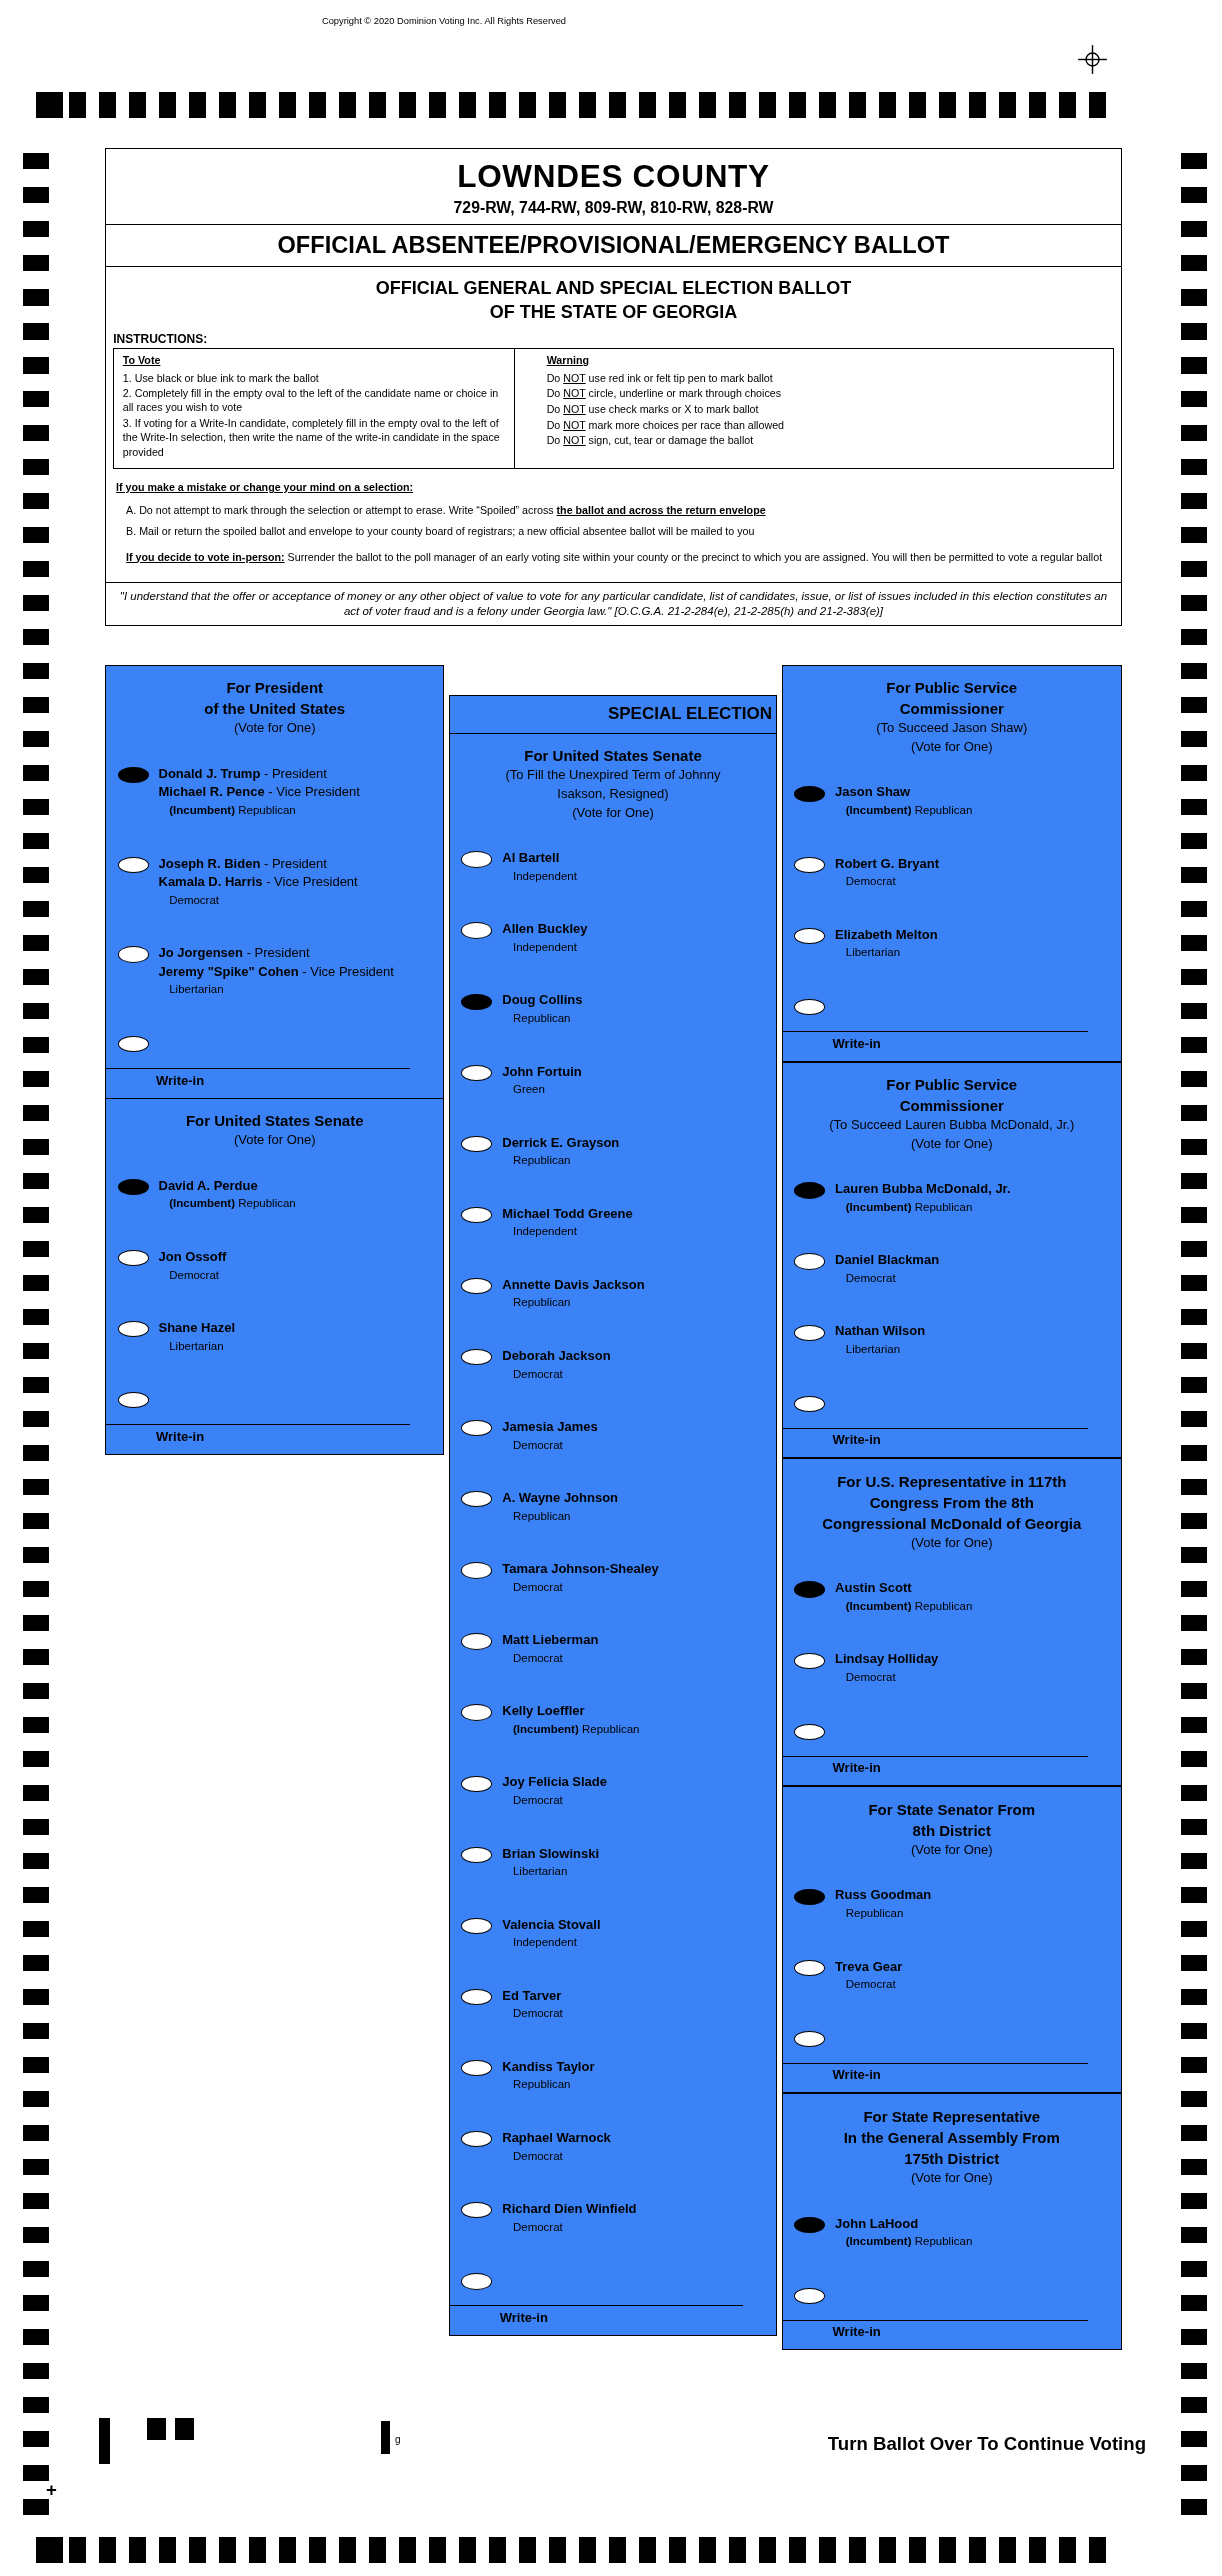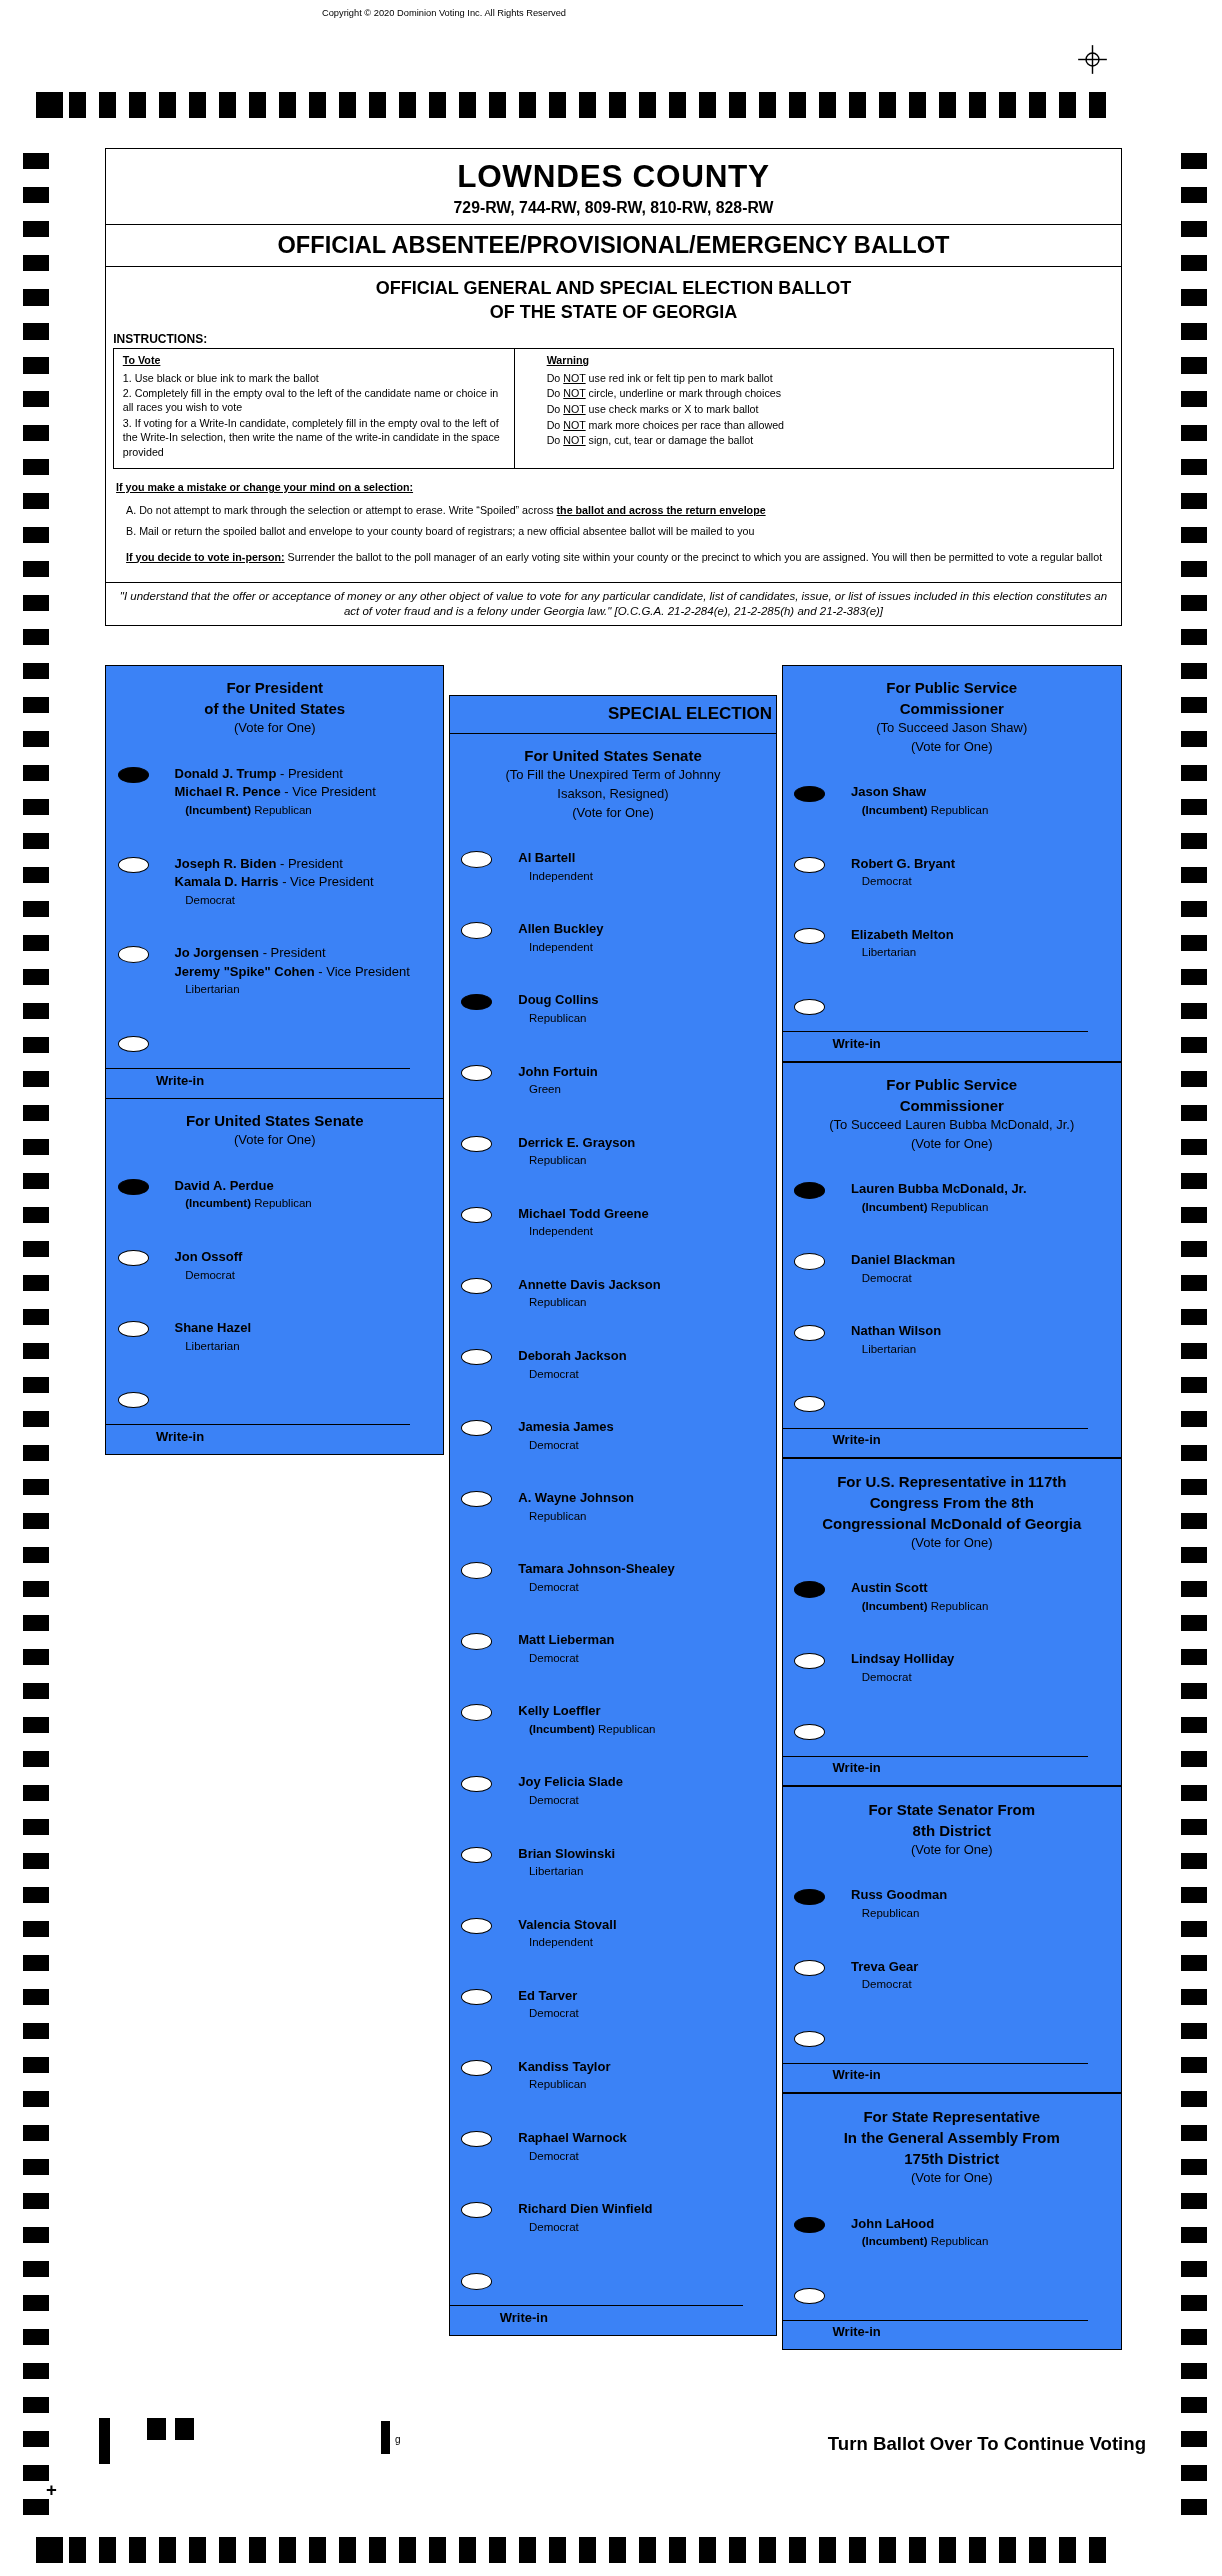--- a/index.html
+++ b/index.html
@@ -18,21 +18,21 @@
                   background:repeating-linear-gradient(180deg,#000 0 16.5px,transparent 16.5px 34px); }
   .timing-right { position:absolute; left:1181px; top:153px; width:26px; height:2373px;
                   background:repeating-linear-gradient(180deg,#000 0 16.5px,transparent 16.5px 34px); }
   .m1 { left:99px; top:2418px; width:10.7px; height:46px; }
   .m2 { left:147px; top:2418px; width:18.6px; height:21.5px; }
   .m3 { left:175px; top:2418px; width:18.6px; height:21.5px; }
   .m4 { left:381px; top:2421px; width:9.3px; height:33px; }
   .glyph-g { position:absolute; left:395px; top:2434px; font-size:10px; }
   .plus    { position:absolute; left:46px;  top:2479px; font-size:18.6px; font-weight:bold; }
 
-  .copyright { position:absolute; top:8px; left:0; width:888px; text-align:center; font-size:9.3px; }
+  .copyright { position:absolute; top:16px; left:0; width:888px; text-align:center; font-size:9.3px; }
   .reg-mark  { position:absolute; left:1076px; top:43px; }
 
   
   .ballot { position:absolute; left:105px; top:148px; width:1017px; }
   .top-box { border:1.4px solid #000; }
   .county-sec { border-bottom:1.4px solid #000; text-align:center; padding:8.6px 7.2px 7.2px; }
   .county    { font-size:31.5px; font-weight:bold; letter-spacing:0.7px; }
   .precincts { font-size:15.8px; font-weight:bold; margin-top:4.3px; }
   .type-sec  { border-bottom:1.4px solid #000; text-align:center; padding:7.2px; }
   .ballot-type { font-size:23.6px; font-weight:bold; }
@@ -65,21 +65,21 @@
   .col-3 { width:342px; }
   .special-title { text-align:right; font-size:17px; font-weight:bold;
                    padding:8.6px 4.3px; border-bottom:1.4px solid #000; }
   .contest-head { text-align:center; padding:11.5px 5.7px 0; margin-bottom:27px; }
   .c-title { font-size:15px; font-weight:bold; line-height:21px; }
   .c-sub   { font-size:13px; line-height:18.6px; }
   .cand { display:flex; align-items:flex-start; padding-left:11.5px; margin-bottom:36px; }
   .oval { width:29px; height:14.3px; border:1.4px solid #000; border-radius:50%;
           flex:none; margin-top:2.1px; background:#fff; }
   .oval.filled { background:#000; }
-  .cand-text  { margin-left:26px; }
+  .cand-text  { margin-left:10px; }
   .cand-name  { font-size:13px; line-height:18.6px; font-weight:normal; }
   .cand-name b { font-weight:bold; }
   .cand-party { font-size:11.5px; line-height:16.5px; margin-left:10.7px; }
   .write-in-row  { padding-left:11.5px; margin-bottom:15.8px; }
   .write-in-line { border-top:1.4px solid #000; margin-right:33px; }
   .write-in-label { font-size:13px; font-weight:bold; margin:3.6px 0 10px 50px; }
   .col-1 .contest + .contest { border-top:1.4px solid #000; }
   .col-3 .contest + .contest { border-top:2.9px double #000; }
 
   .turn-over { position:absolute; top:2433px; left:645px; width:501px;

